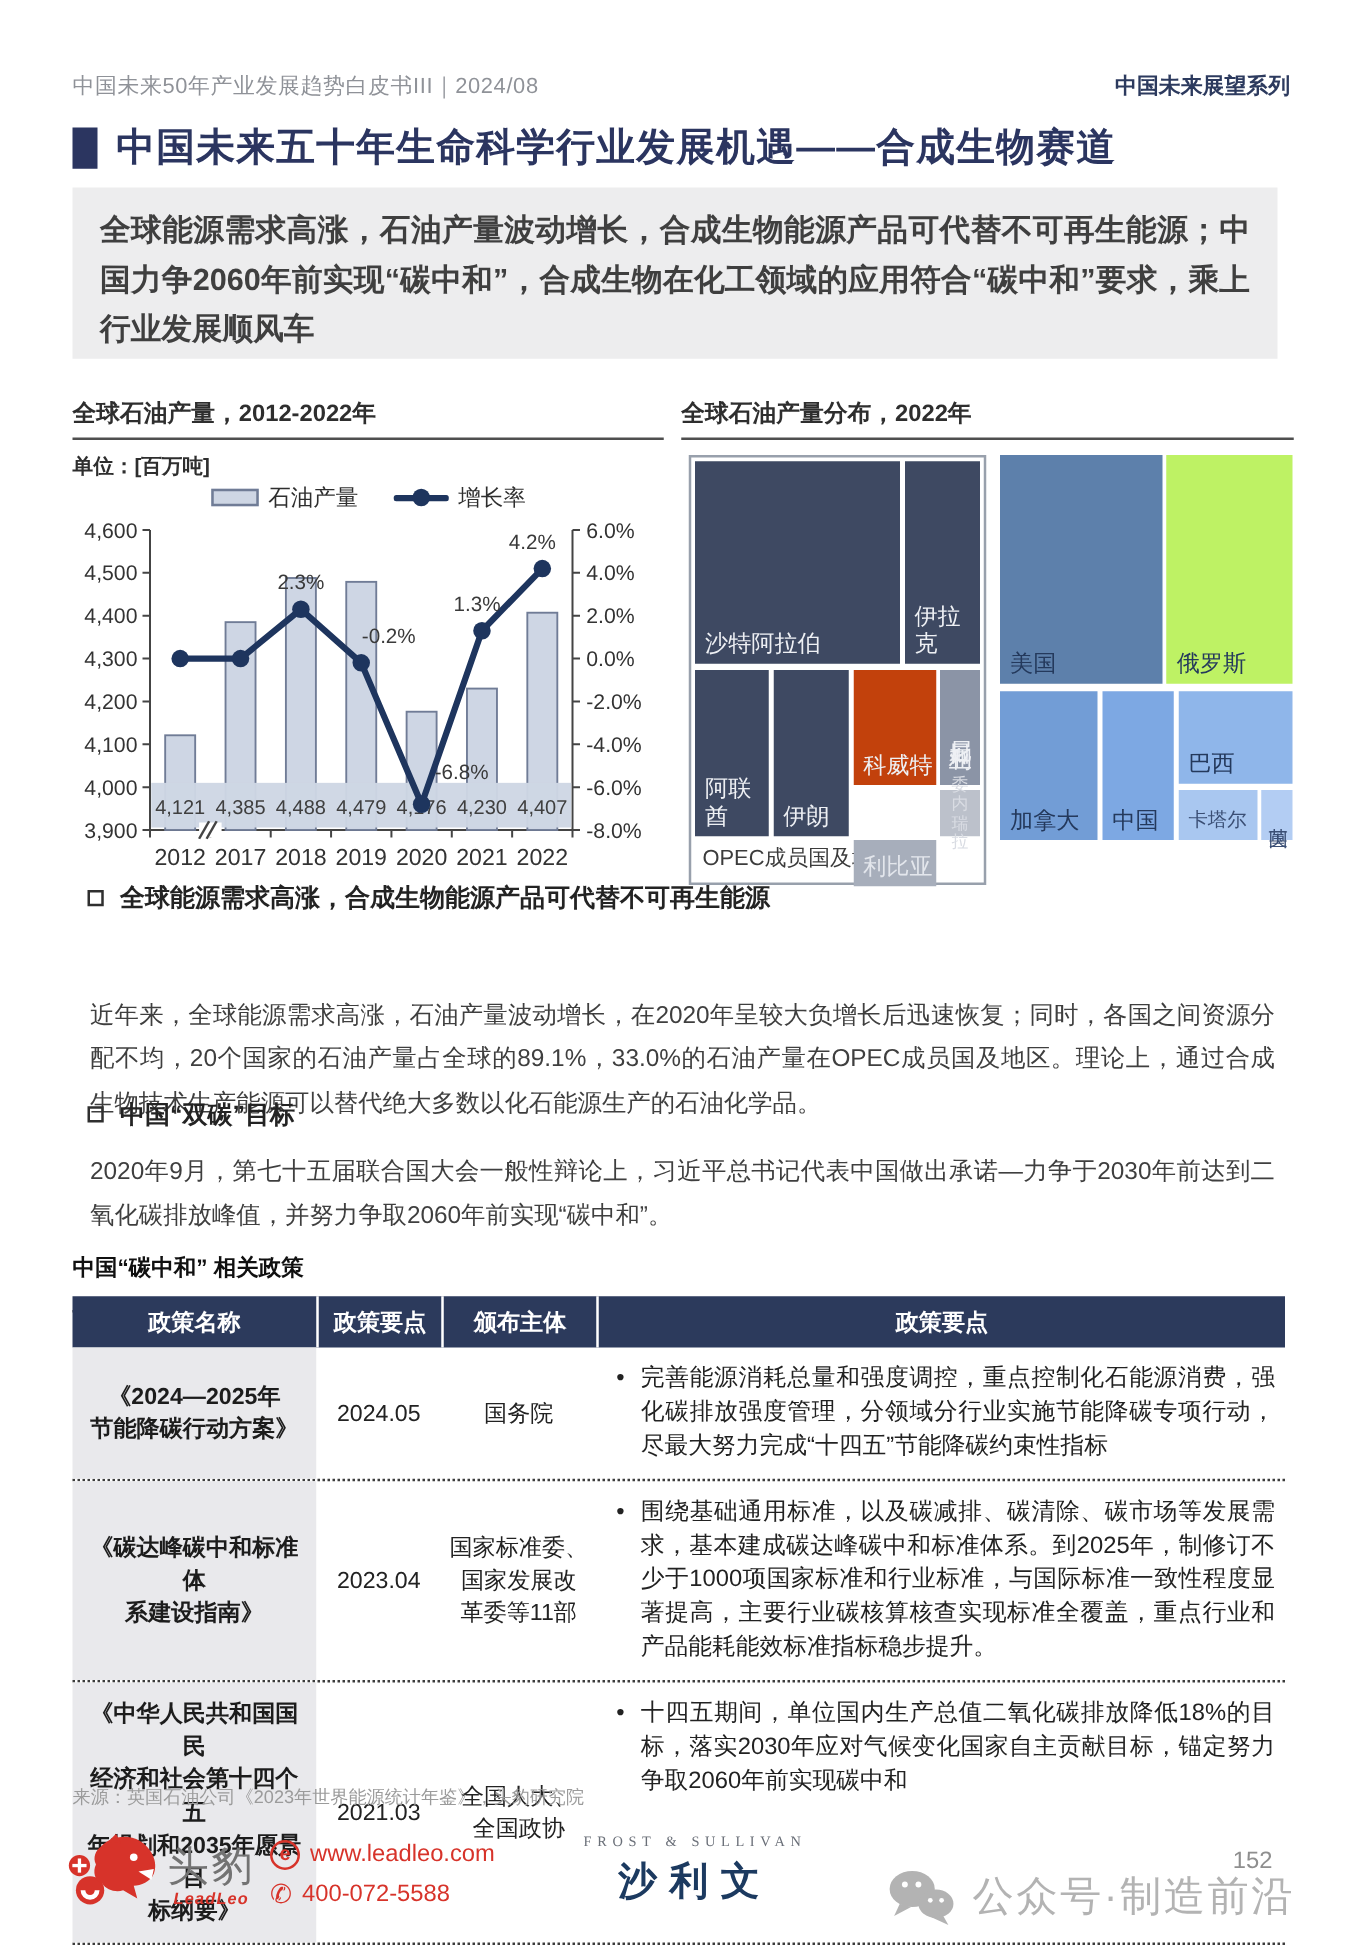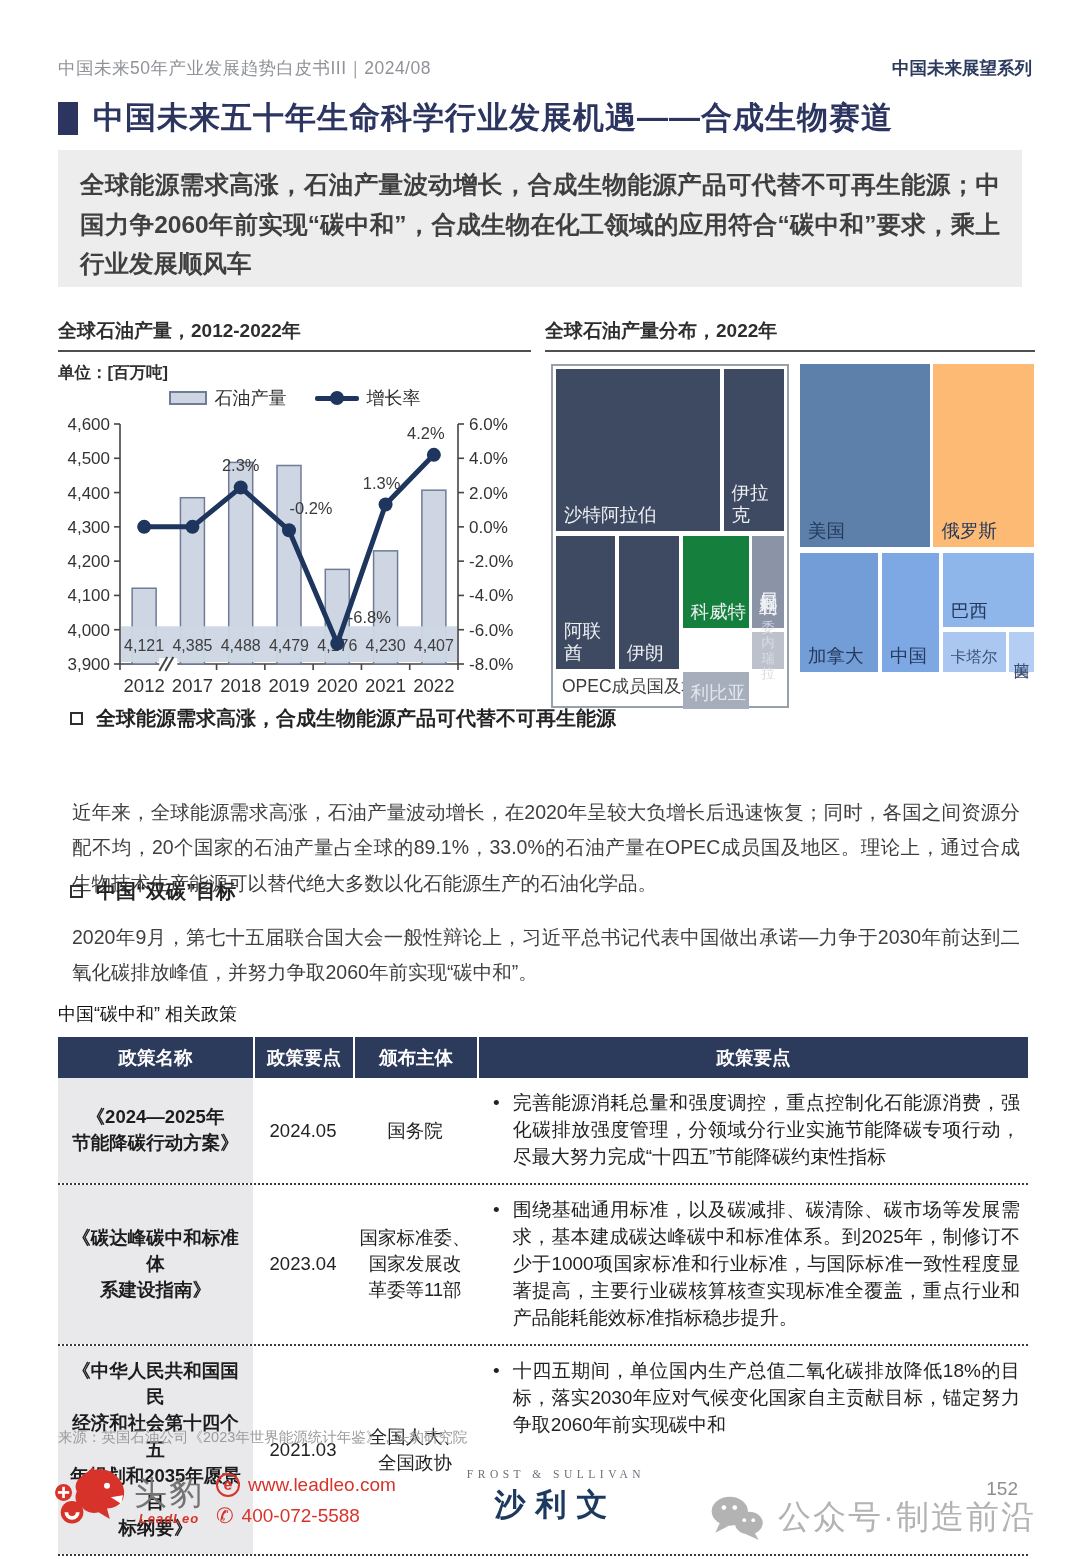--- a/index.html
+++ b/index.html
@@ -47,21 +47,21 @@
   
   .section-heading{display:flex;align-items:center;gap:13px;font-size:20px;font-weight:bold;color:#232323;}
   .sq-bullet{width:13px;height:13px;border:2.5px solid #2f2f2f;flex:none;box-sizing:border-box;}
   .para{font-size:19.5px;line-height:1.82;color:#3f3f3f;text-align:justify;}
   #section1-heading{left:70px;top:705px;width:950px;}
   #para1{left:72px;top:747px;width:948px;margin-top:48px;}
   #section2-heading{left:70px;top:878px;width:950px;}
   #para2{left:72px;top:920px;width:948px;}
 
   
-  #table-title{left:58px;top:1002px;width:970px;font-size:18px;font-weight:normal;color:#101010;
+  #table-title{left:58px;top:1002px;width:970px;font-size:18px;font-weight:bold;color:#101010;
     border-bottom:2.5px solid #2e2e2e;padding-bottom:22px;}
   #policy-table{left:58px;top:1037px;width:970px;}
   .t-header{display:grid;grid-template-columns:195px 100px 124px 1fr;background:#2c3a5c;color:#fff;}
   .t-header div{padding:8px 4px;text-align:center;font-size:18.5px;font-weight:bold;border-left:2px solid #fff;}
   .t-header div:first-child{border-left:none;}
   .t-row{display:grid;grid-template-columns:195px 100px 124px 1fr;border-bottom:2px dotted #3c3c3c;}
   .c-name{background:#e9e9ec;display:flex;align-items:center;justify-content:center;text-align:center;
     font-size:18.5px;font-weight:bold;color:#1c1c1c;padding:12px 8px;white-space:pre-line;line-height:1.42;}
   .c-date,.c-issuer{display:flex;align-items:center;justify-content:center;text-align:center;
     font-size:18.5px;color:#222;white-space:pre-line;line-height:1.4;padding:6px 2px;}
@@ -211,42 +211,42 @@
             </div>
             <div class="tm-block" title="伊拉克" style="left: 73.5%; top: 0%; width: 26.5%; height: 54%; background: rgb(62, 73, 98);">
               <span style="color: rgb(238, 240, 244);">伊拉克</span>
             </div>
             <div class="tm-block" title="阿联酋" style="left: 0%; top: 55.8%; width: 26%; height: 44.2%; background: rgb(62, 73, 98);">
               <span style="color: rgb(238, 240, 244);">阿联酋</span>
             </div>
             <div class="tm-block" title="伊朗" style="left: 27.5%; top: 55.8%; width: 26.5%; height: 44.2%; background: rgb(62, 73, 98); padding-left: 12px;">
               <span style="color: rgb(238, 240, 244);">伊朗</span>
             </div>
-            <div class="tm-block" title="科威特" style="left: 55.5%; top: 55.8%; width: 29%; height: 30.5%; background: #15803d;">
+            <div class="tm-block" title="科威特" style="left: 55.5%; top: 55.8%; width: 29%; height: 30.5%; background: #c2410c;">
               <span style="color: rgb(238, 240, 244);">科威特</span>
             </div>
             <div class="tm-block" title="利比亚" style="left: 55.5%; top: 87.8%; width: 29%; height: 12.2%; background: rgb(167, 174, 187); margin-top: 40px;">
               <span style="color: rgb(227, 230, 236);">利比亚</span>
             </div>
             <div class="tm-block vertical" title="尼日利亚" style="left: 86%; top: 55.8%; width: 14%; height: 30.5%; background: rgb(139, 148, 166);">
               <span style="color: rgb(238, 240, 244);">尼日利亚</span>
             </div>
             <div class="tm-block center small" title="委内瑞拉" style="left: 86%; top: 87.8%; width: 14%; height: 12.2%; background: rgb(188, 193, 203);">
               <span style="color: rgb(217, 220, 227);">委内
 瑞拉</span>
             </div>
           </div>
           <div class="tm-strip">OPEC成员国及地区</div>
         </div>
         <div class="tm-group" style="left: 255px; top: 8px; width: 234px; height: 308px;">
           <div class="tm-blocks" style="height: 100%;">
             <div class="tm-block" title="美国" style="left: 0%; top: 0%; width: 55.5%; height: 59.5%; background: rgb(93, 128, 171);">
               <span style="color: rgb(36, 57, 92);">美国</span>
             </div>
-            <div class="tm-block" title="俄罗斯" style="left: 57%; top: 0%; width: 43%; height: 59.5%; background: #fdba74;">
+            <div class="tm-block" title="俄罗斯" style="left: 57%; top: 0%; width: 43%; height: 59.5%; background: #bef264;">
               <span style="color: rgb(36, 57, 92);">俄罗斯</span>
             </div>
             <div class="tm-block" title="加拿大" style="left: 0%; top: 61.5%; width: 33.5%; height: 38.5%; background: rgb(114, 157, 214);">
               <span style="color: rgb(36, 57, 92);">加拿大</span>
             </div>
             <div class="tm-block" title="中国" style="left: 35%; top: 61.5%; width: 24.5%; height: 38.5%; background: rgb(125, 168, 227);">
               <span style="color: rgb(36, 57, 92);">中国</span>
             </div>
             <div class="tm-block" title="巴西" style="left: 61%; top: 61.5%; width: 39%; height: 24%; background: rgb(143, 182, 234);">
               <span style="color: rgb(36, 57, 92);">巴西</span>

